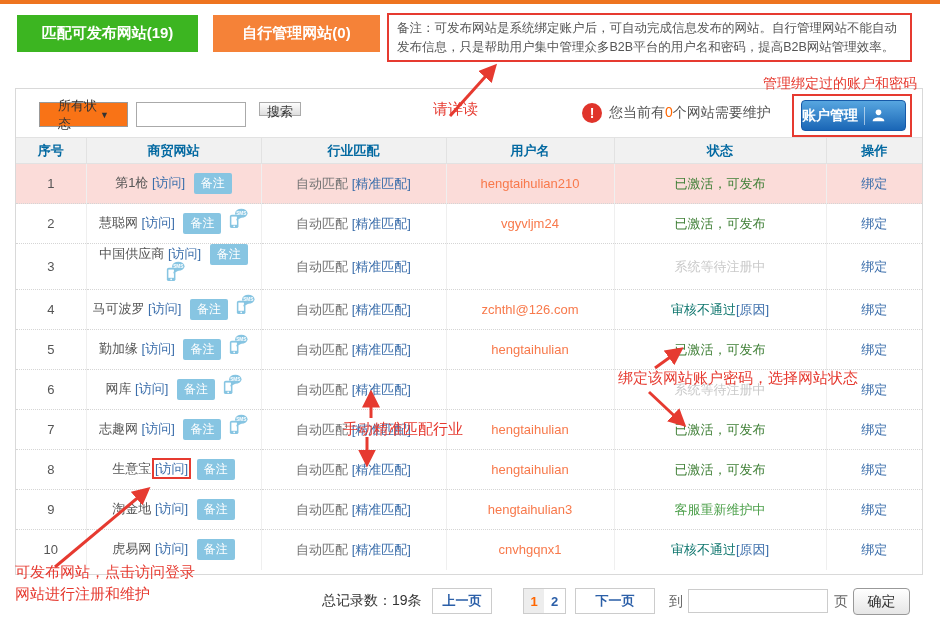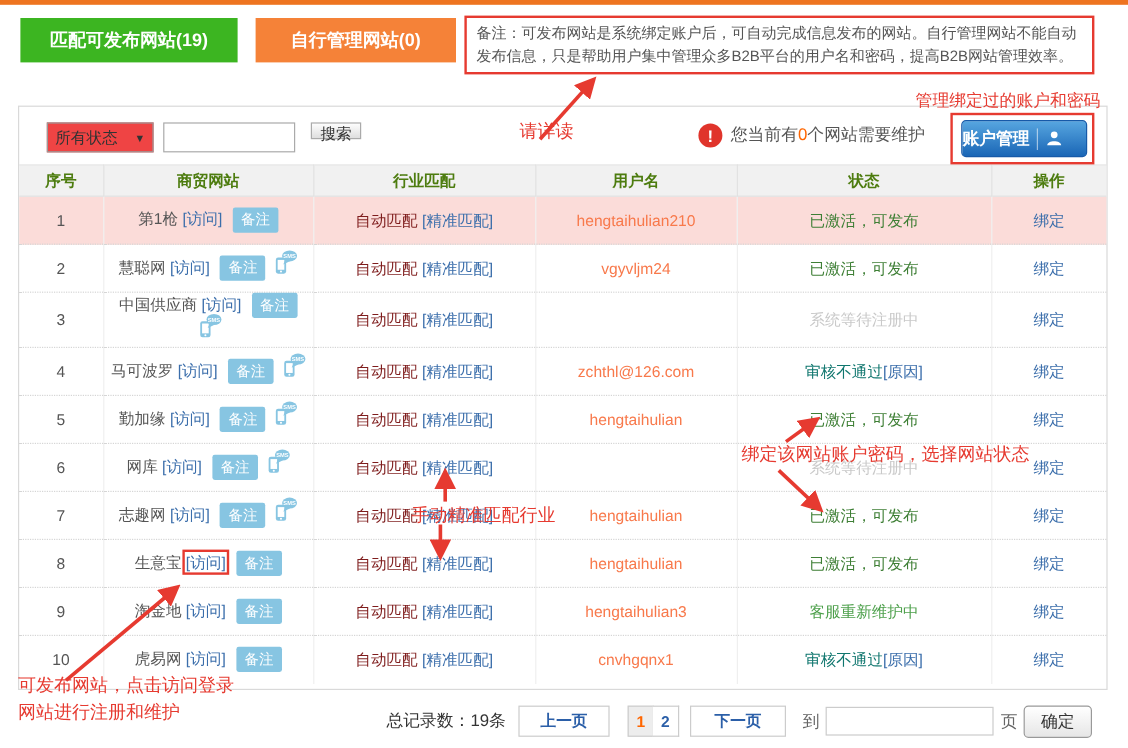--- a/index.html
+++ b/index.html
@@ -9,56 +9,56 @@
   .topbar { position:absolute; left:0; top:0; width:940px; height:4px; background:#ee7420; }
 
   .btn-tab { position:absolute; top:15px; height:37px; border:none; color:#fff; font-size:15px; font-weight:bold; cursor:pointer; font-family:inherit; }
   .btn-green { left:17px; width:181px; background:#3cb521; }
   .btn-orange { left:213px; width:167px; background:#f58238; }
 
   .note-box { position:absolute; left:387px; top:13px; width:525px; height:49px; border:2px solid #e63a30; padding:4px 8px; font-size:12.5px; line-height:19px; color:#555; background:#fff; }
 
   .panel { position:absolute; left:15px; top:88px; width:908px; height:487px; border:1px solid #d9d9d9; background:#fff; }
 
-  .select-box { position:absolute; left:23px; top:13px; width:89px; height:25px; border:1px solid #999; background:#ef4444; font-size:13px; color:#333; display:flex; align-items:center; padding:0 6px; justify-content:space-between; cursor:pointer; }
+  .select-box { position:absolute; left:23px; top:13px; width:89px; height:25px; border:1px solid #999; background:#f97316; font-size:13px; color:#333; display:flex; align-items:center; padding:0 18px; justify-content:space-between; cursor:pointer; }
   .select-box .caret { font-size:9px; color:#333; }
   .search-input { position:absolute; left:120px; top:13px; width:110px; height:25px; border:1px solid #aaa; font-size:13px; padding:0 4px; }
   .btn-search { position:absolute; left:243px; top:13px; width:42px; height:14px; border:1px solid #aaa; background:linear-gradient(#fdfdfd,#dedede); font-size:13px; color:#333; cursor:pointer; font-family:inherit; }
 
   .warn-wrap { position:absolute; left:566px; top:14px; display:flex; align-items:center; gap:7px; }
   .warn-icon { width:20px; height:20px; border-radius:50%; background:#e0342b; color:#fff; font-weight:bold; font-size:14px; display:flex; align-items:center; justify-content:center; }
   .warn-text { font-size:14px; color:#555; }
   .warn-text .cnt { color:#f60; }
 
   .btn-account { position:absolute; left:785px; top:11px; width:105px; height:31px; border:1px solid #1659a8; border-radius:4px; background:linear-gradient(#57a6e0,#1a66b6); color:#fff; font-size:14px; font-weight:bold; cursor:pointer; display:flex; align-items:center; justify-content:flex-start; gap:6px; font-family:inherit; }
   .btn-account .vdiv { width:1px; height:18px; background:rgba(255,255,255,.55); }
 
   table { position:absolute; left:0; top:48px; width:906px; border-collapse:collapse; table-layout:fixed; }
-  th { height:26px; background:#f1f1f1; border-top:1px solid #e2e2e2; border-bottom:1px solid #e2e2e2; border-right:1px solid #e2e2e2; font-size:13px; color:#4d7c0f; font-weight:bold; text-align:center; }
+  th { height:26px; background:#f1f1f1; border-top:1px solid #e2e2e2; border-bottom:1px solid #e2e2e2; border-right:1px solid #e2e2e2; font-size:13px; color:#0369a1; font-weight:bold; text-align:center; }
   th:last-child { border-right:none; }
   td { height:40px; border-bottom:1px dotted #d5d5d5; border-right:1px solid #efefef; font-size:13px; color:#555; text-align:center; }
   td:last-child { border-right:none; }
   tr.hl td { background:#fbdcd9; }
   tr:last-child td { border-bottom:none; }
 
   a.lnk { color:#3b6eab; text-decoration:none; cursor:pointer; }
   a.lnk.boxed { outline:2px solid #e63a30; outline-offset:1px; }
   .note-btn { display:inline-block; background:#87c5e2; color:#fff; font-size:12px; padding:2px 7px; border-radius:2px; margin-left:5px; cursor:pointer; vertical-align:middle; }
   .sms-ic { display:inline-block; vertical-align:middle; margin-left:2px; position:relative; top:-4px; cursor:pointer; }
-  .gray { color:#7f1d1d; }
+  .gray { color:#737373; }
   .uname { color:#f8794b; }
   .status-text.active { color:#3e7f35; }
   .status-text.maintaining { color:#4da04b; }
   .status-text.waiting { color:#c9c9c9; }
   .status-text.rejected { color:#0f766e; }
 
   .footer { position:absolute; left:0; top:583px; width:940px; height:36px; }
   .total { position:absolute; left:322px; top:9px; font-size:14px; font-weight:normal; color:#333; }
   .pg-btn { position:absolute; top:5px; height:26px; border:1px solid #ccc; background:#fff; color:#2b5fa8; font-weight:bold; font-size:13px; cursor:pointer; font-family:inherit; }
-  .pg-prev { left:432px; width:76px; }
+  .pg-prev { left:432px; width:60px; }
   .pg-next { left:575px; width:80px; }
   .pg-num { position:absolute; top:5px; width:22px; height:26px; border:1px solid #ccc; font-size:13px; font-weight:bold; display:flex; align-items:center; justify-content:center; cursor:pointer; background:#fff; color:#2b5fa8; }
   .pg-1 { left:523px; background:#ededed; color:#f60; }
   .pg-2 { left:544px; border-left:none; }
   .goto-lbl { position:absolute; top:10px; font-size:14px; color:#666; }
   .goto-to { left:669px; }
   .goto-page { left:834px; }
   .goto-input { position:absolute; left:688px; top:6px; width:140px; height:24px; border:1px solid #ccc; font-size:13px; padding:0 4px; }
   .btn-confirm { position:absolute; left:853px; top:5px; width:57px; height:27px; border:1px solid #999; border-radius:4px; background:linear-gradient(#fff,#e6e6e6); font-size:14px; color:#333; cursor:pointer; font-family:Liberation Sans, sans-serif; }
 

